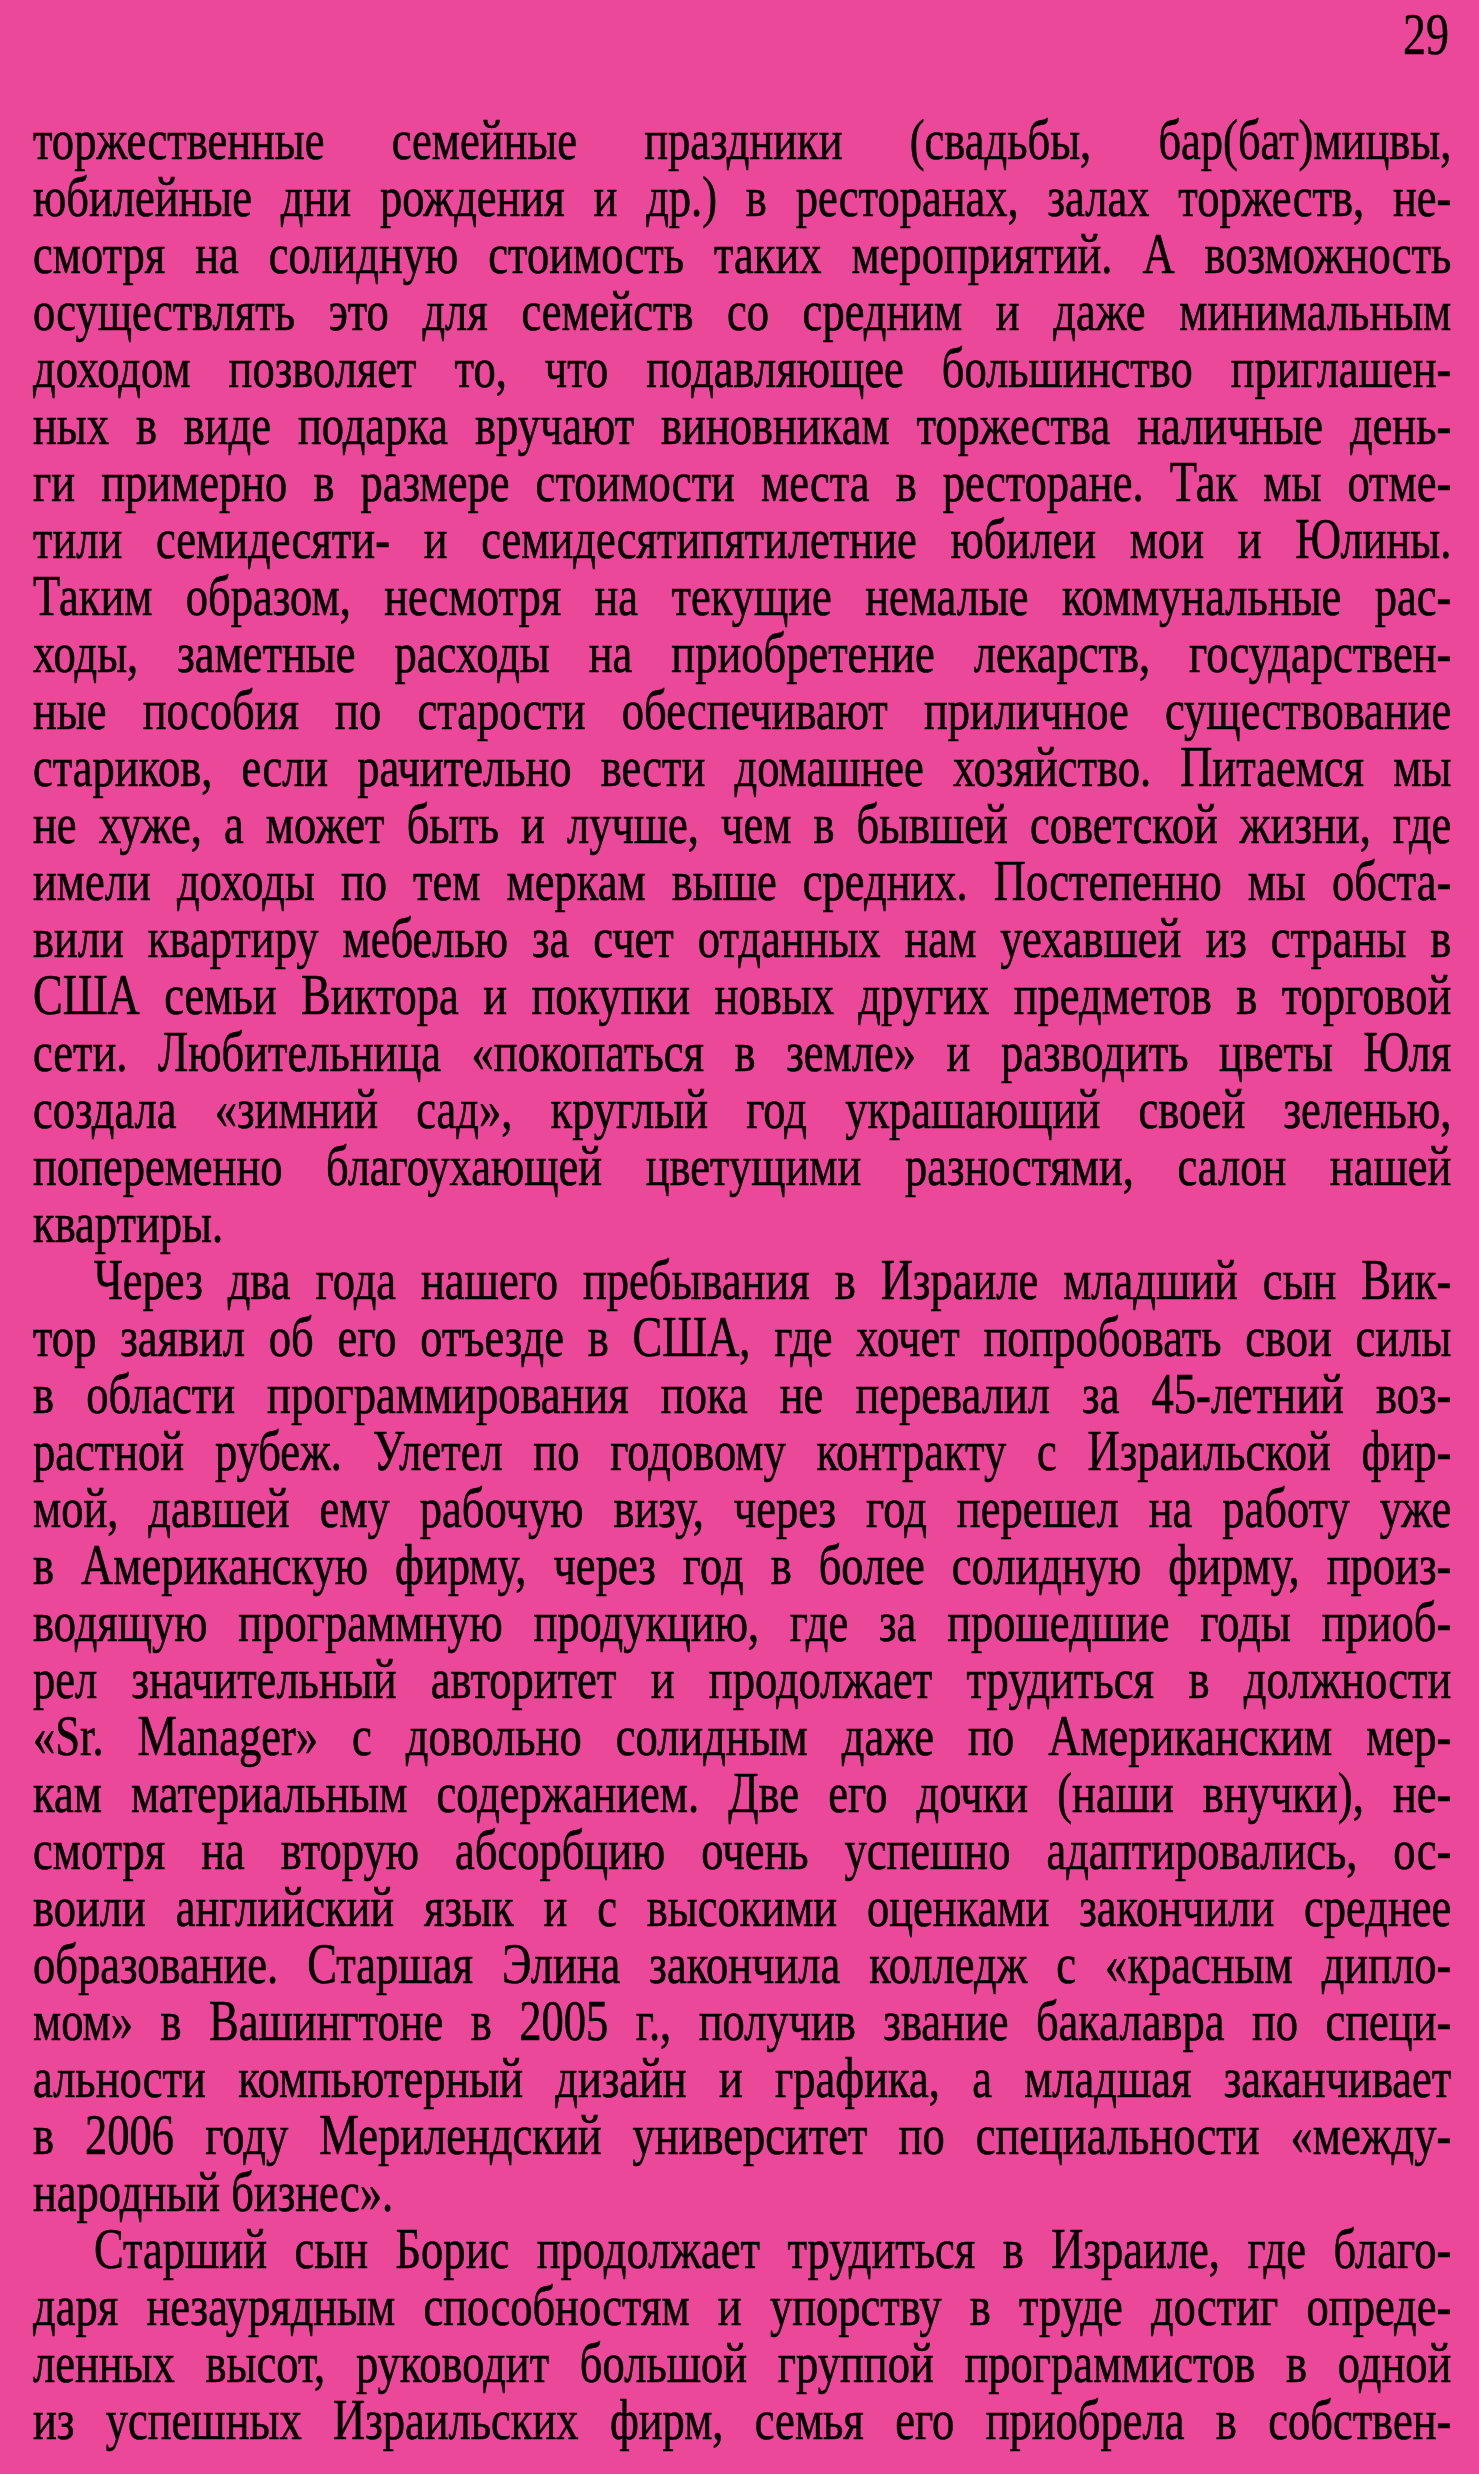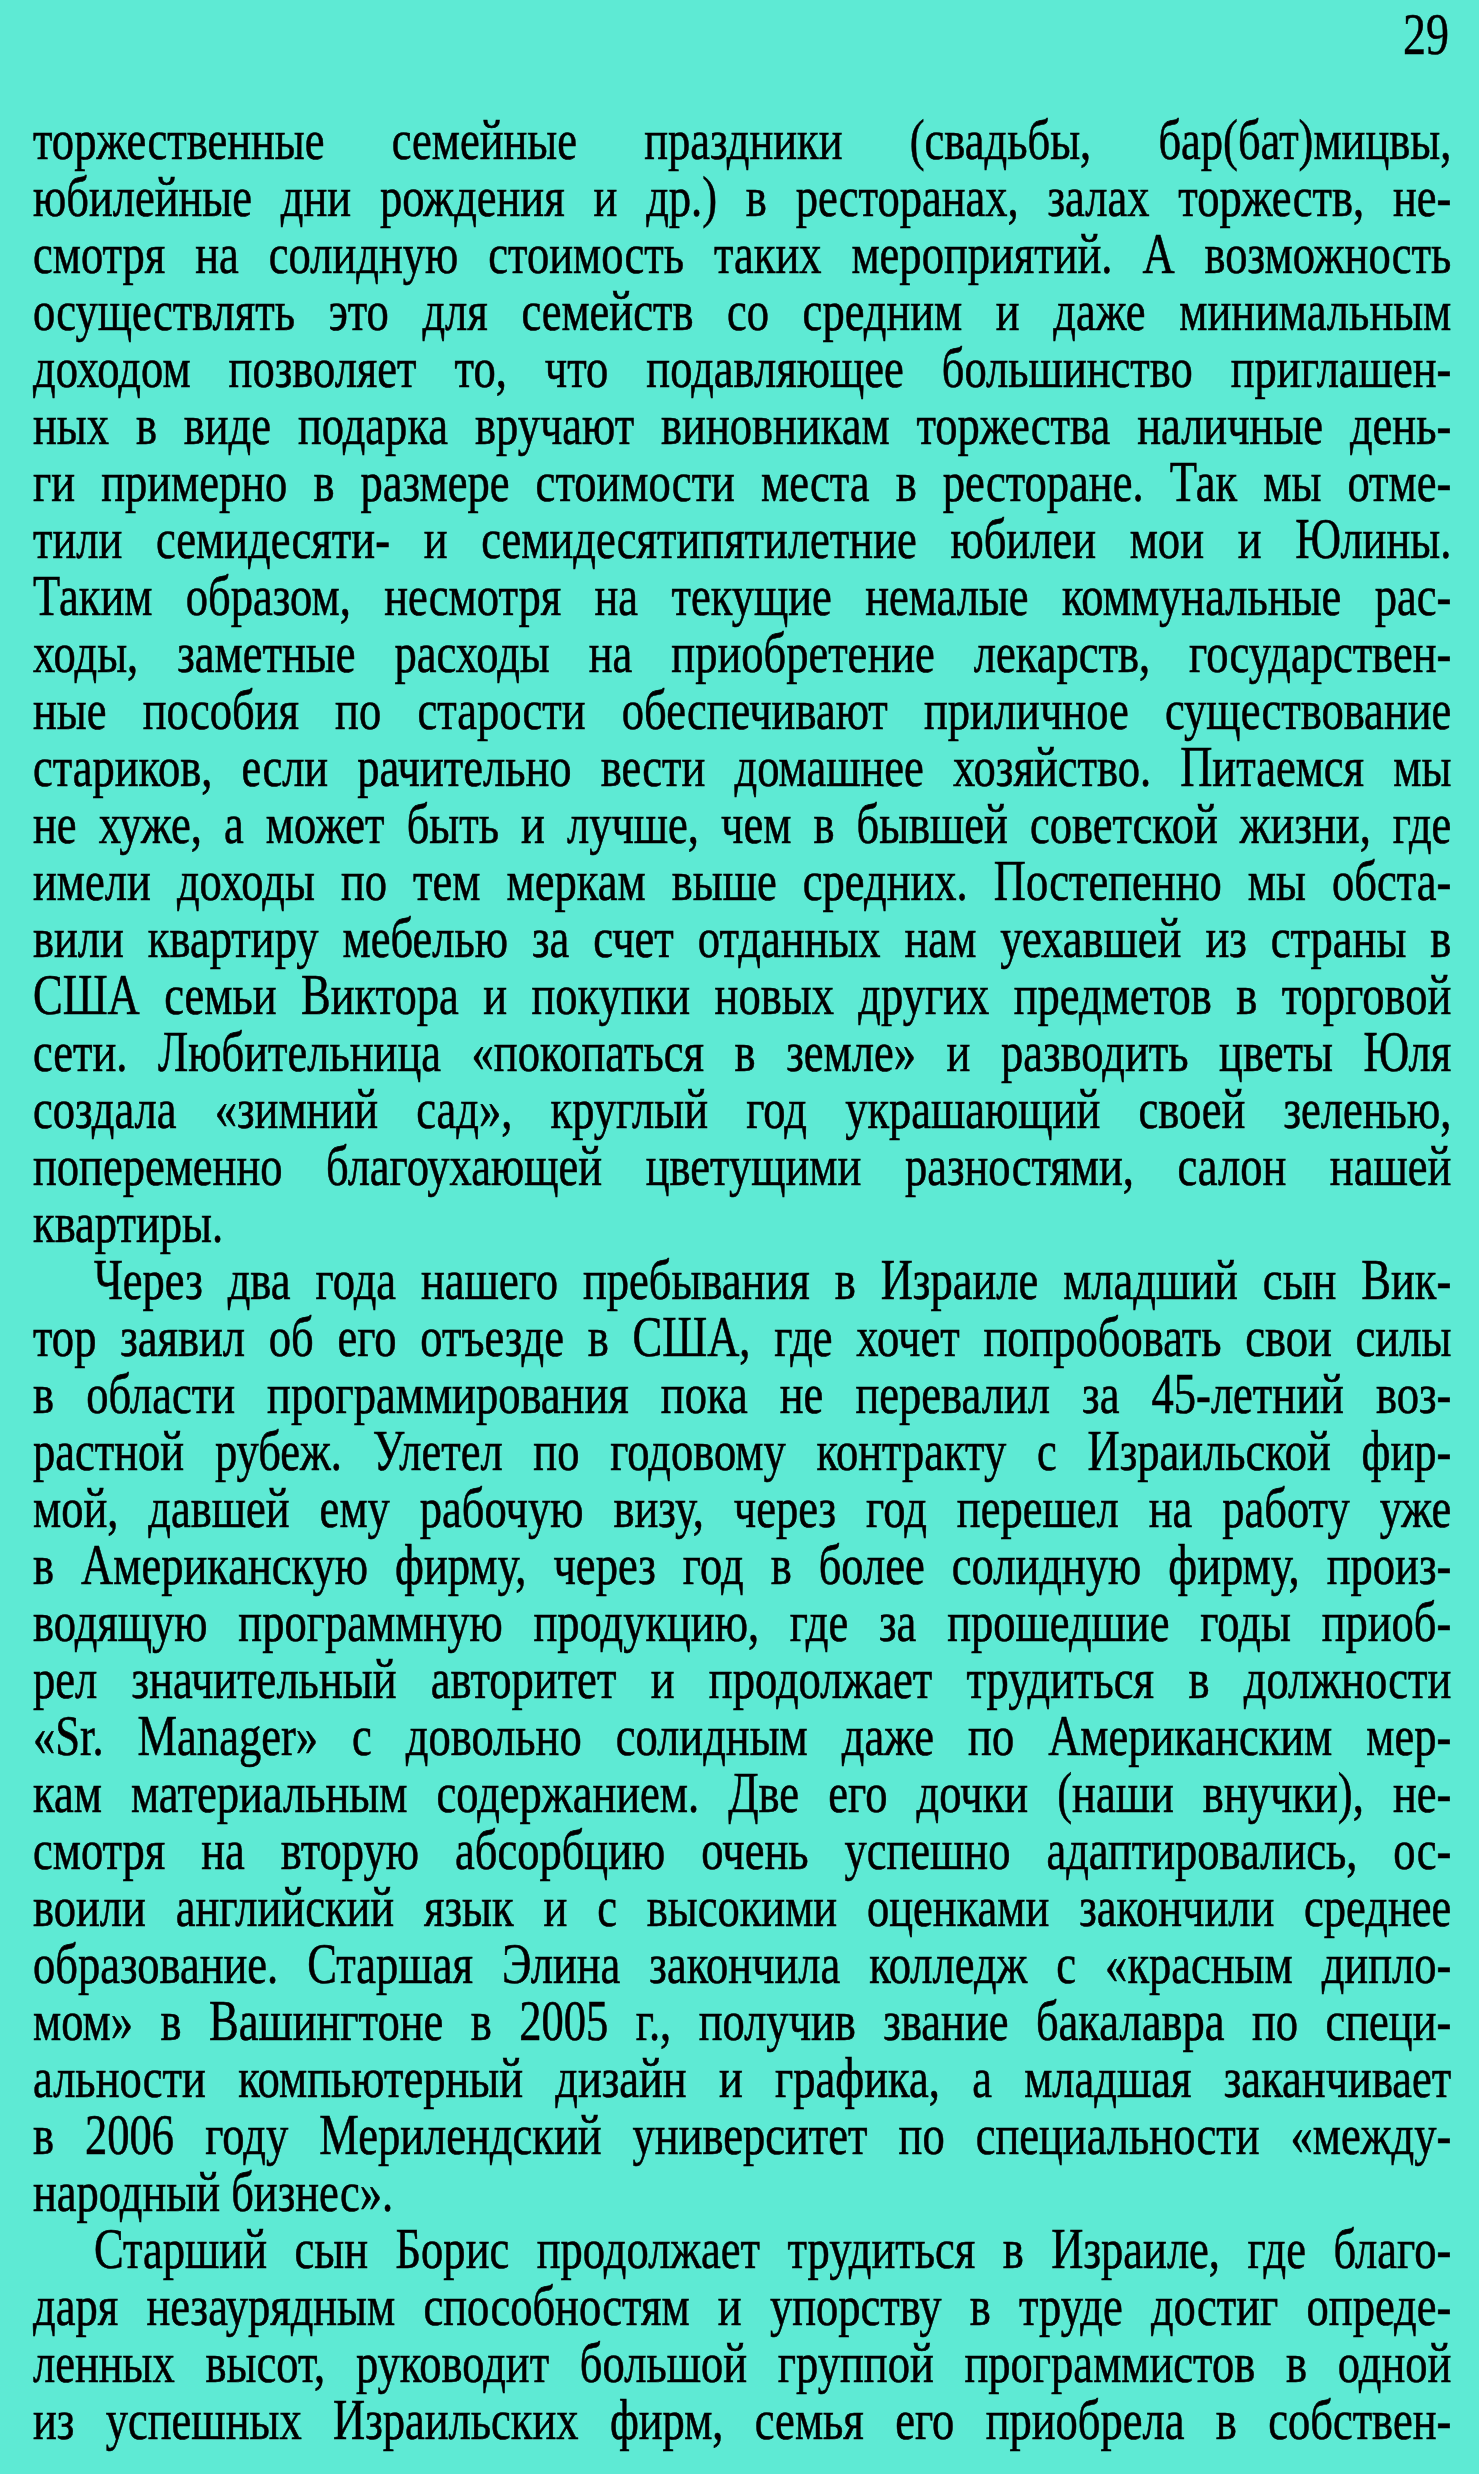--- a/index.html
+++ b/index.html
@@ -4,21 +4,21 @@
 <style>
   html, body {
     margin: 0;
     padding: 0;
     background: #ffffff;
   }
   .page {
     position: relative;
     width: 1479px;
     height: 2475px;
-    background: #5eead4;
+    background: #ec4899;
     overflow: hidden;
     font-family: "Liberation Serif", "DejaVu Serif", serif;
     color: #000000;
   }
   .page-number {
     position: absolute;
     top: 1.8px;
     right: 30.5px;
     font-size: 59px;
     line-height: 65px;

